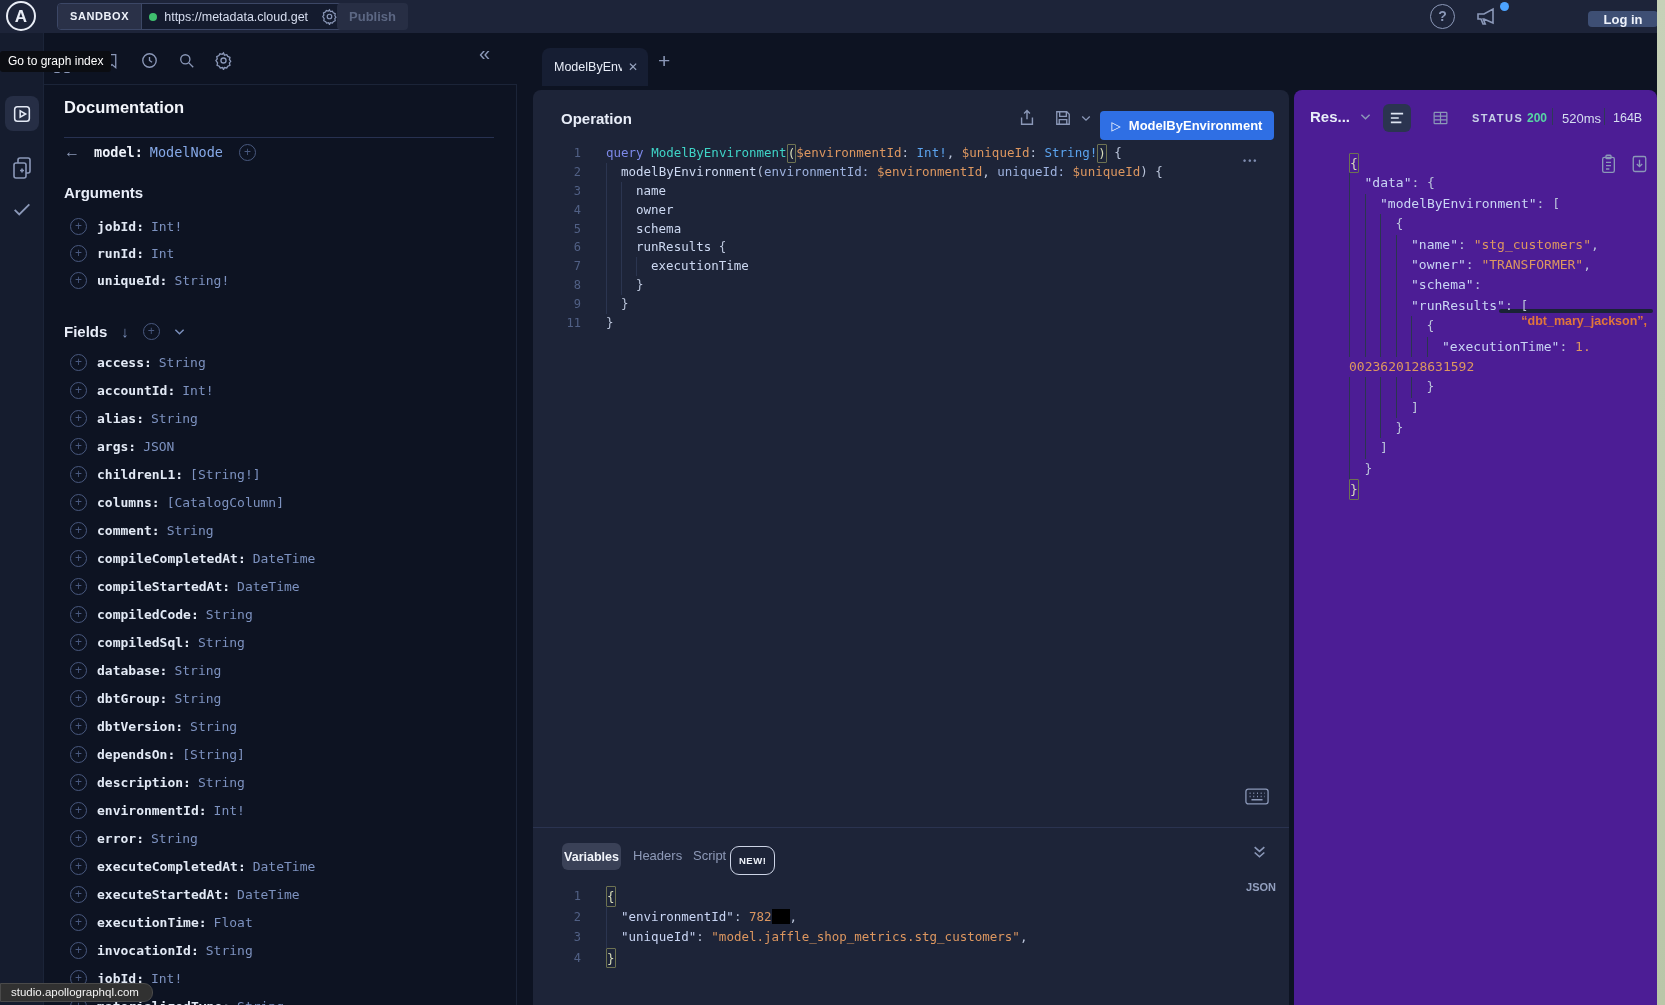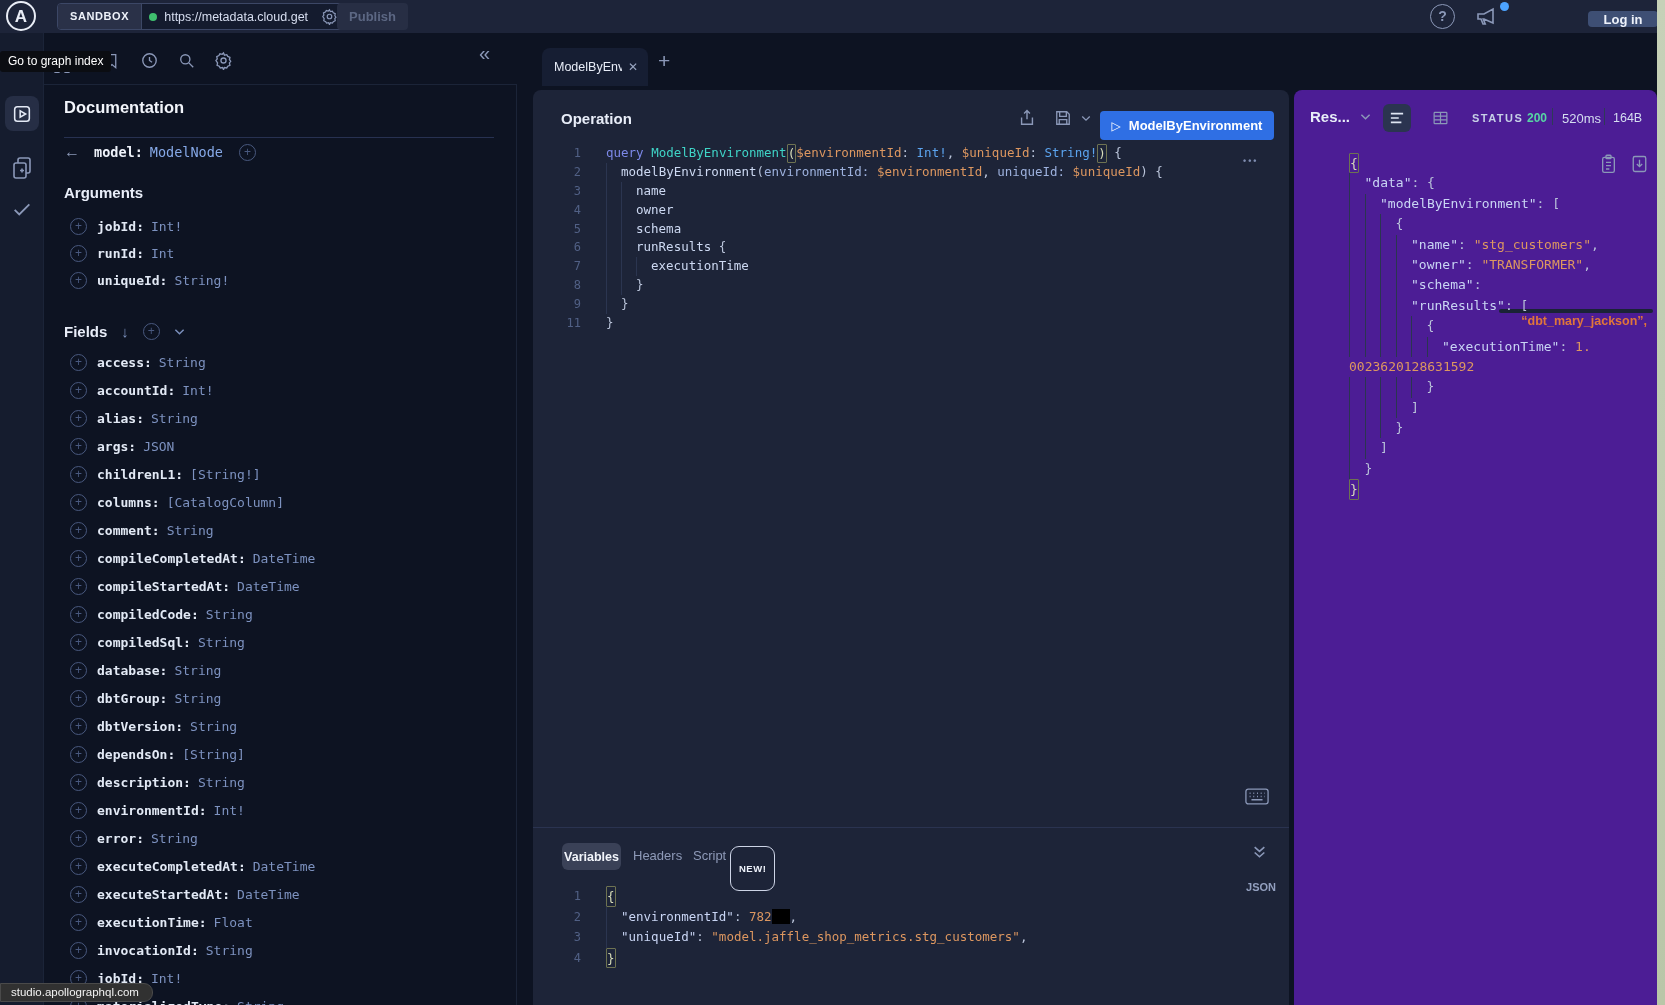--- a/index.html
+++ b/index.html
@@ -102,21 +102,21 @@
   .tk-hl { background:#1a2336; color:#e0763a; font-family:"Liberation Sans", sans-serif; font-weight:bold;
     font-size:12.5px; padding:2px 6px 2px 22px; margin-left:10px; border-radius:2px;margin-top:34px; }
 
   
   #vars-tab-sel { position:absolute; left:29px; top:753px; width:59px; height:27px; background:#3a4157; border:none;
     border-radius:6px; color:#f2f5fb; font-size:12.5px; font-weight:bold; }
   .vars-tab { position:absolute; top:758px; background:none; border:none; color:#8e9ab8; font-size:13px; }
   #vars-tab-headers { left:100px; }
   #vars-tab-script { left:160px; }
   #new-badge { position:absolute; left:197px; top:756px; border:1px solid #cdd4e6; border-radius:9px;
-    color:#eef2fa; font-size:9.5px; font-weight:bold; padding:16px 8px; letter-spacing:.5px; }
+    color:#eef2fa; font-size:9.5px; font-weight:bold; padding:8px 8px; letter-spacing:.5px; }
   #vars-collapse { position:absolute; left:719px; top:755px; color:#8b98b8; }
   #vars-format { position:absolute; right:13px; top:791px; color:#93a0bf; font-size:11px; font-weight:bold; }
   #vars-editor { left:0; top:790px; width:756px; padding-top:6px; line-height:20.6px; }
   #vars-editor .cl { height:20.6px; }
 
   
   #resp-panel { position:absolute; left:1294px; top:90px; width:363px; height:915px; background:#4c1d95; border-radius:8px 8px 0 0; }
   #resp-title-wrap { position:absolute; left:16px; top:18px; display:flex; align-items:center; gap:10px; }
   #resp-title { font-size:15px; font-weight:bold; color:#e8edf8; }
   #resp-chev { color:#8b98b8; }

